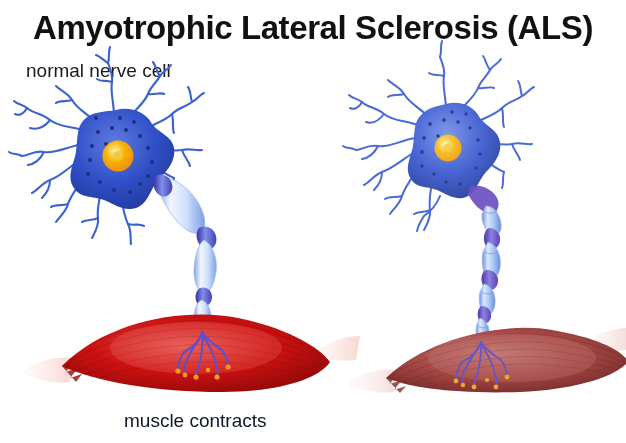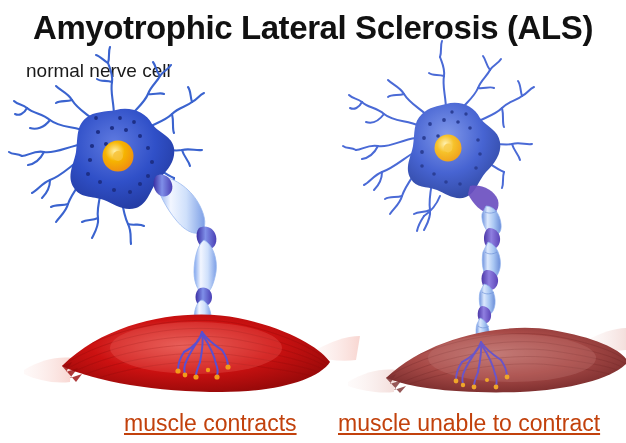--- a/index.html
+++ b/index.html
@@ -44,25 +44,24 @@
     font-weight: normal;
     color: #1a1a1a;
     white-space: nowrap;
   }
   .panel-label.left  { left: 26px; }
   .panel-label.right { left: 345px; }
 
   .caption {
     position: absolute;
     top: 410px;
-    font-size: 23px;
+    font-size: 19px;
     font-weight: normal;
-    color: #c2410c;
+    color: #0f172a;
     white-space: nowrap;
-    text-decoration: underline;
   }
   .caption.left  { left: 124px; }
   .caption.right { left: 338px; }
 
   .svg-stage {
     position: absolute;
     left: 0;
     top: 0;
     width: 626px;
     height: 443px;
@@ -420,15 +419,14 @@
         <circle cx="507" cy="377" r="2.4"></circle>
           <circle cx="496" cy="387" r="2.4"></circle>
         <circle cx="463" cy="385" r="2.2"></circle>
           <circle cx="487" cy="380" r="2"></circle>
       </g>
     </g>
   </svg>
 
   <div class="caption left">muscle contracts</div>
 
-  <div class="caption right">muscle unable to contract</div>
 
 </div>
 
 </body></html>

